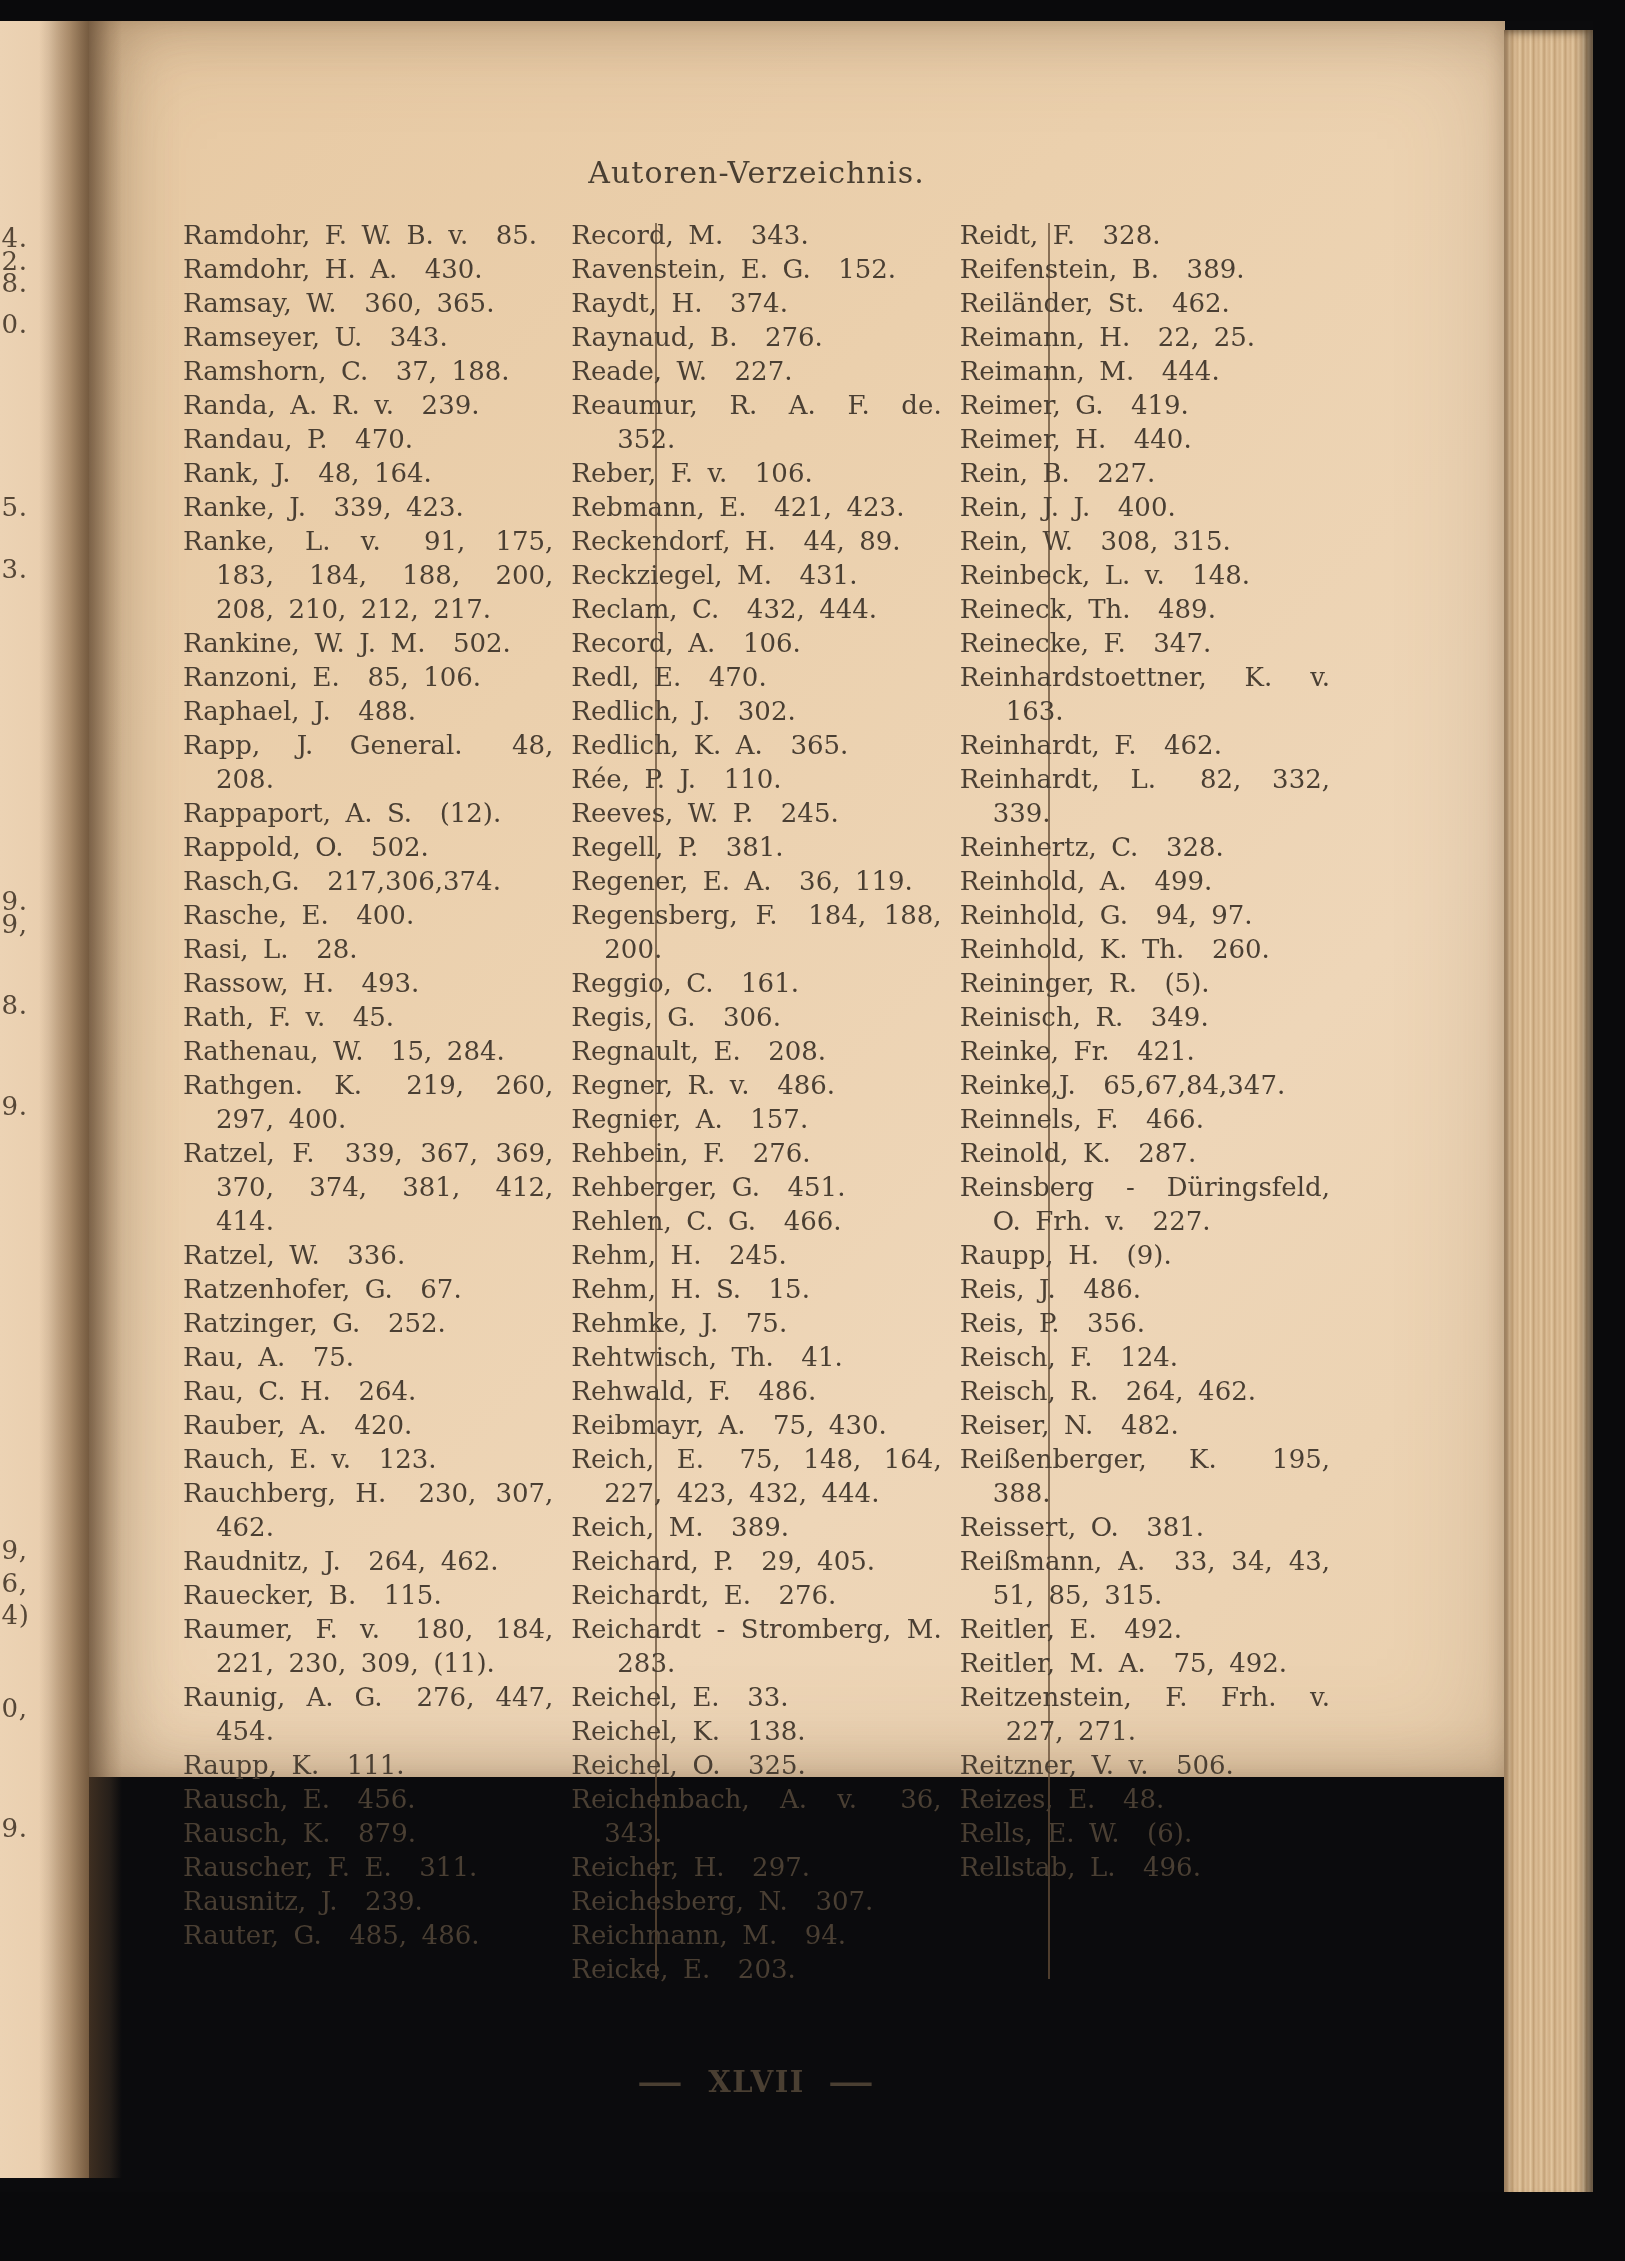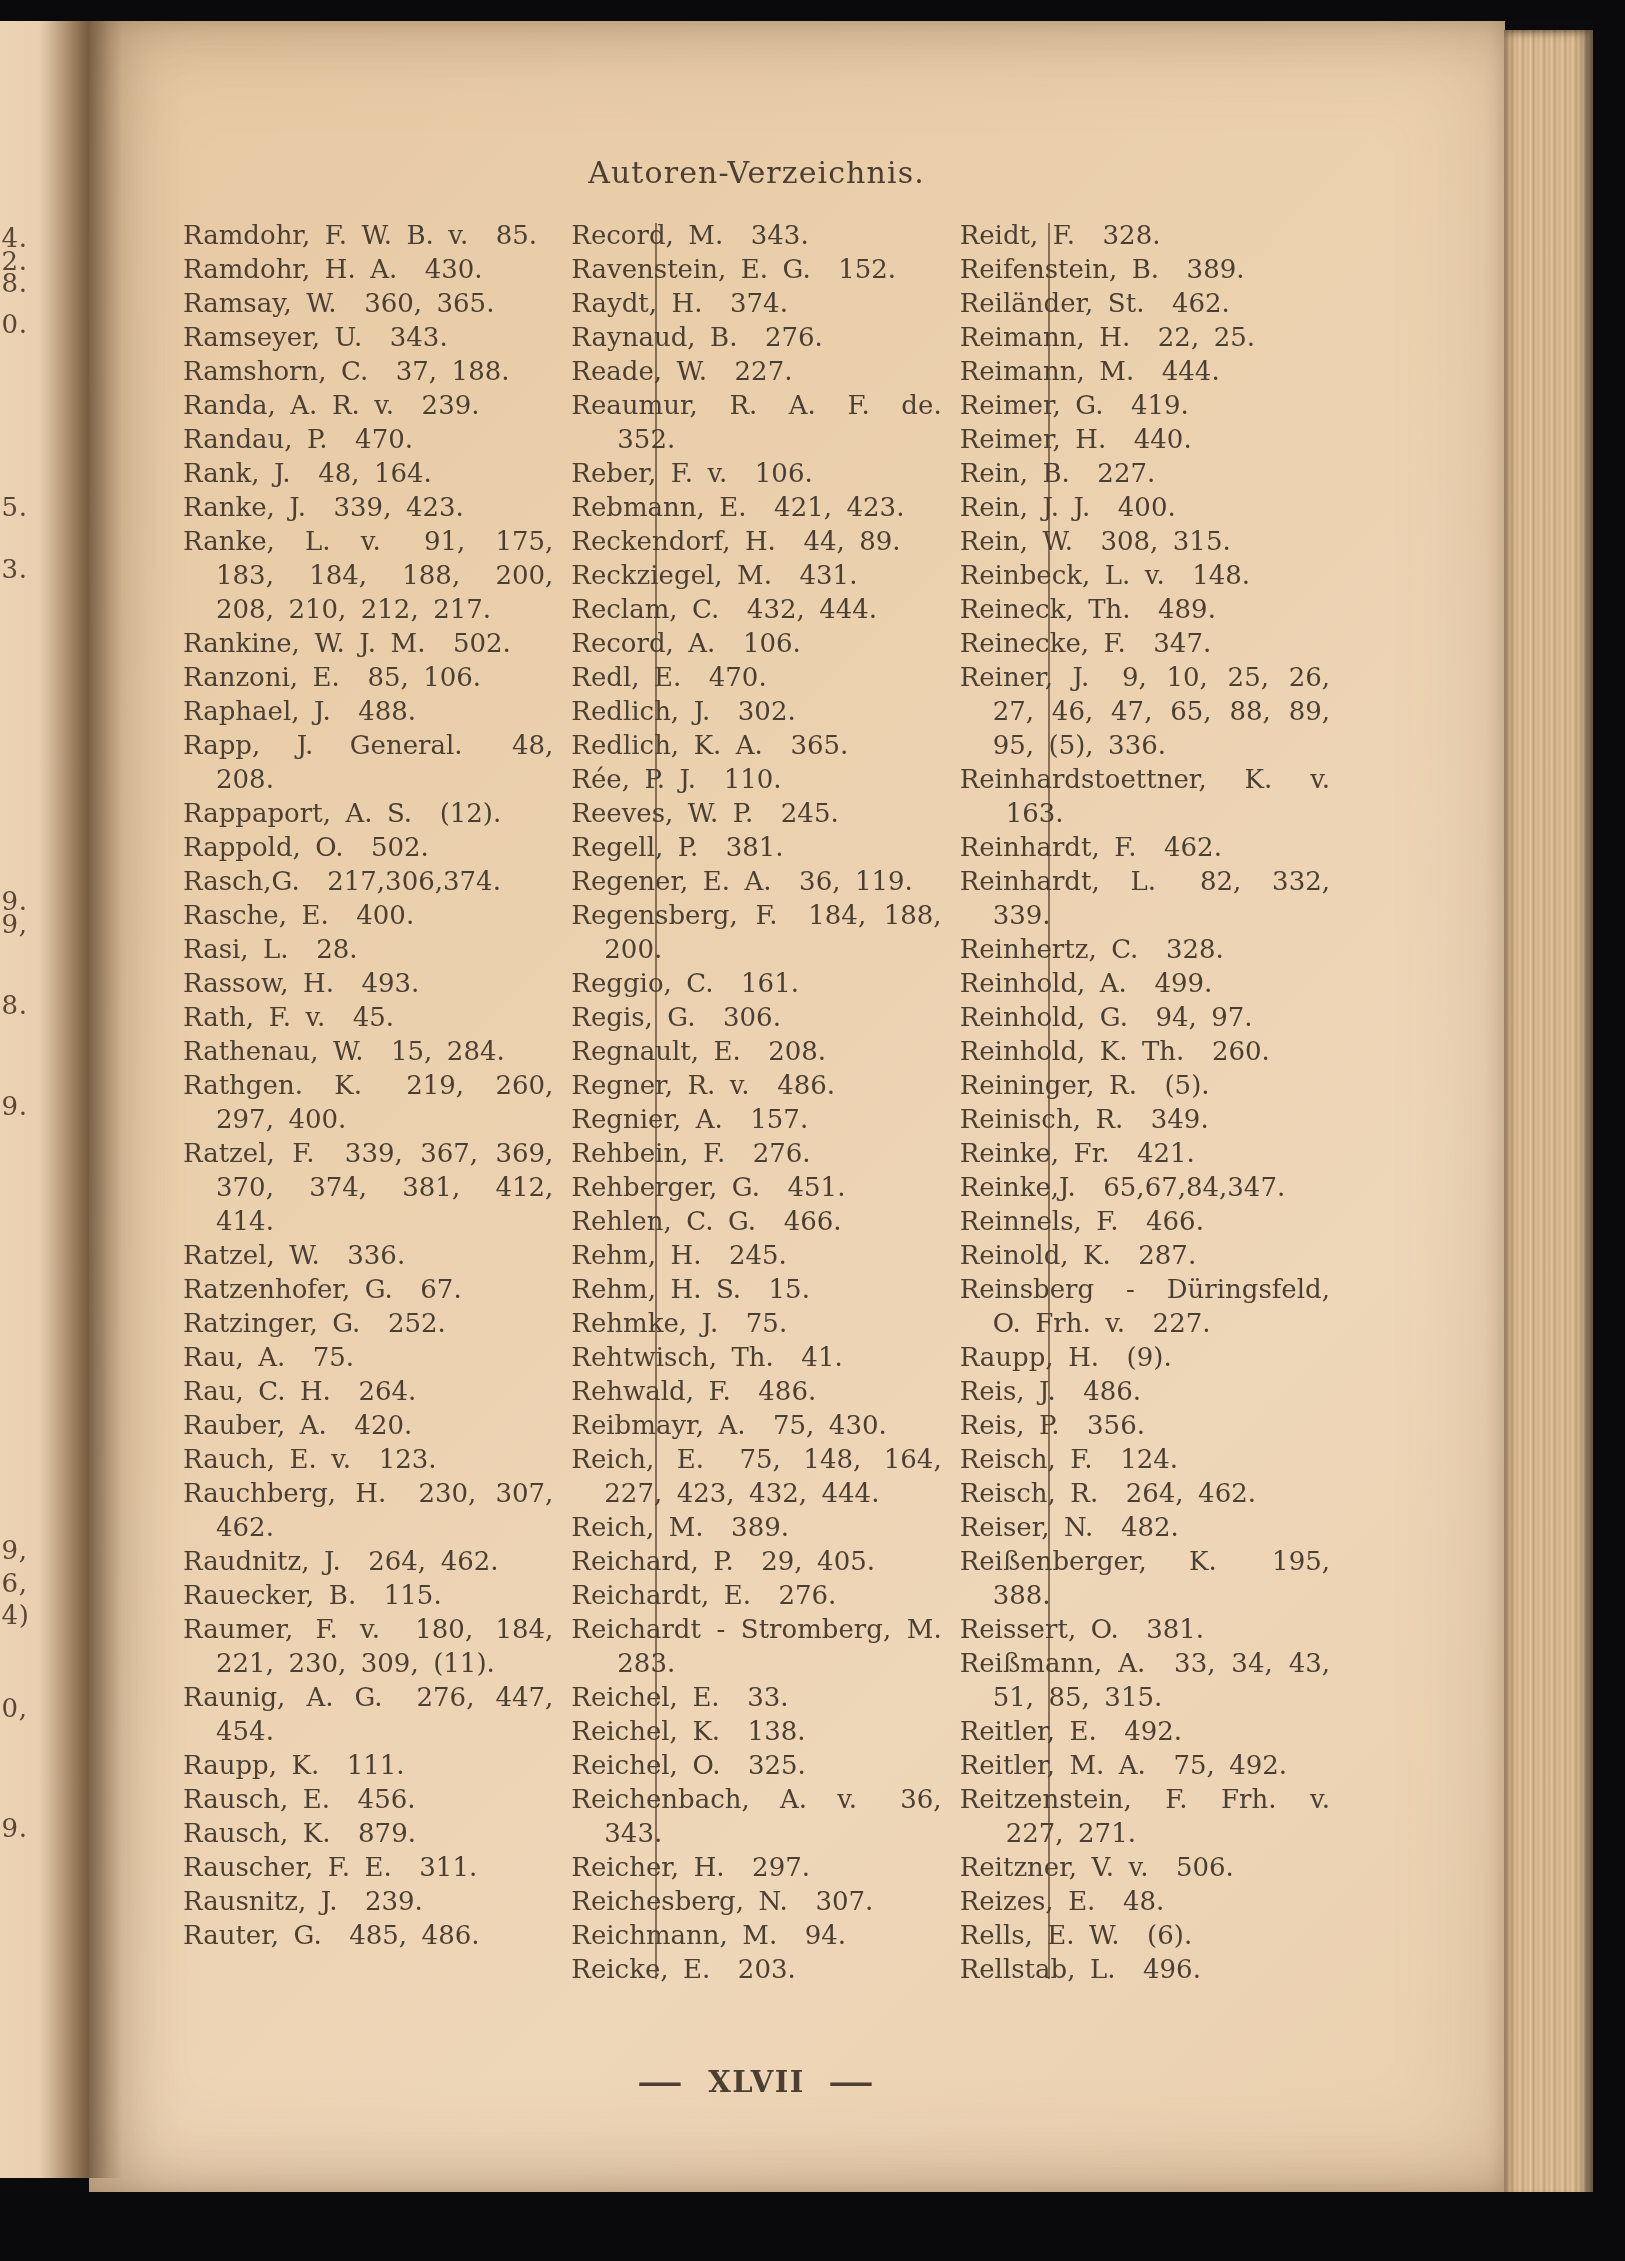--- a/index.html
+++ b/index.html
@@ -10,21 +10,21 @@
   .facing{position:absolute;left:0;top:21px;width:89px;height:2157px;
     background:linear-gradient(to right,#ecd3b4 0%,#e9ceae 55%,#d9b892 78%,#b3placeholder 100%);
     background:linear-gradient(to right,#ecd3b4 0%,#e9ceae 55%,#d9b892 78%,#a98a66 100%);}
   .fragment{position:absolute;left:1.5px;transform:translateY(-50%);font-size:26px;color:#564737;letter-spacing:0.8px;}
 
   
   .gutter{position:absolute;left:39px;top:21px;width:83px;height:2157px;
     background:linear-gradient(to right,rgba(108,82,56,0) 0%,rgba(108,82,56,.55) 45%,rgba(90,66,44,.65) 60%,rgba(120,92,64,.25) 85%,rgba(120,92,64,0) 100%);}
 
   
-  .page{position:absolute;left:89px;top:21px;width:1416px;height:2171px;
+  .page{position:absolute;left:89px;top:21px;width:1416px;height:1756px;
     background:linear-gradient(135deg,#e7c9a3 0%,#ebd0ad 35%,#eed6b8 70%,#ead0ae 100%);
     box-shadow:inset 0 0 106px rgba(124,94,62,.28), inset 34px 0 53px rgba(110,82,54,.30), inset -6px 0 13.6px rgba(110,82,54,.18);}
 
   
   .fore-edge{position:absolute;left:1504px;top:30px;width:89px;height:2171px;
     background:repeating-linear-gradient(to right,#dcbe97 0px,#cfae85 3px,#e3c7a0 5.3px,#c3a177 8.3px,#dabb94 10.6px);
     box-shadow:inset 4.5px 0 7.5px rgba(90,64,40,.5), inset -7.5px 0 10.6px rgba(0,0,0,.55);}
 
   
   .textblock{position:absolute;left:94px;top:0;width:1147px;height:2171px;color:#493e31;}
@@ -179,21 +179,20 @@
             <p class="entry"><span class="n">Reimann, H.</span> <span class="p">22, 25.</span></p>
             <p class="entry"><span class="n">Reimann, M.</span> <span class="p">444.</span></p>
             <p class="entry"><span class="n">Reimer, G.</span> <span class="p">419.</span></p>
             <p class="entry"><span class="n">Reimer, H.</span> <span class="p">440.</span></p>
             <p class="entry"><span class="n">Rein, B.</span> <span class="p">227.</span></p>
             <p class="entry"><span class="n">Rein, J. J.</span> <span class="p">400.</span></p>
             <p class="entry"><span class="n">Rein, W.</span> <span class="p">308, 315.</span></p>
             <p class="entry"><span class="n">Reinbeck, L. v.</span> <span class="p">148.</span></p>
             <p class="entry"><span class="n">Reineck, Th.</span> <span class="p">489.</span></p>
             <p class="entry"><span class="n">Reinecke, F.</span> <span class="p">347.</span></p>
-            <p class="entry"><span class="n">Reiner, J.</span> <span class="p">9, 10, 25, 26, 27, 46, 47, 65, 88, 89, 95, (5), 336.</span></p>
             <p class="entry"><span class="n">Reinhardstoettner, K. v.</span> <span class="p">163.</span></p>
             <p class="entry"><span class="n">Reinhardt, F.</span> <span class="p">462.</span></p>
             <p class="entry"><span class="n">Reinhardt, L.</span> <span class="p">82, 332, 339.</span></p>
             <p class="entry"><span class="n">Reinhertz, C.</span> <span class="p">328.</span></p>
             <p class="entry"><span class="n">Reinhold, A.</span> <span class="p">499.</span></p>
             <p class="entry"><span class="n">Reinhold, G.</span> <span class="p">94, 97.</span></p>
             <p class="entry"><span class="n">Reinhold, K. Th.</span> <span class="p">260.</span></p>
             <p class="entry"><span class="n">Reininger, R.</span> <span class="p">(5).</span></p>
             <p class="entry"><span class="n">Reinisch, R.</span> <span class="p">349.</span></p>
             <p class="entry"><span class="n">Reinke, Fr.</span> <span class="p">421.</span></p>

